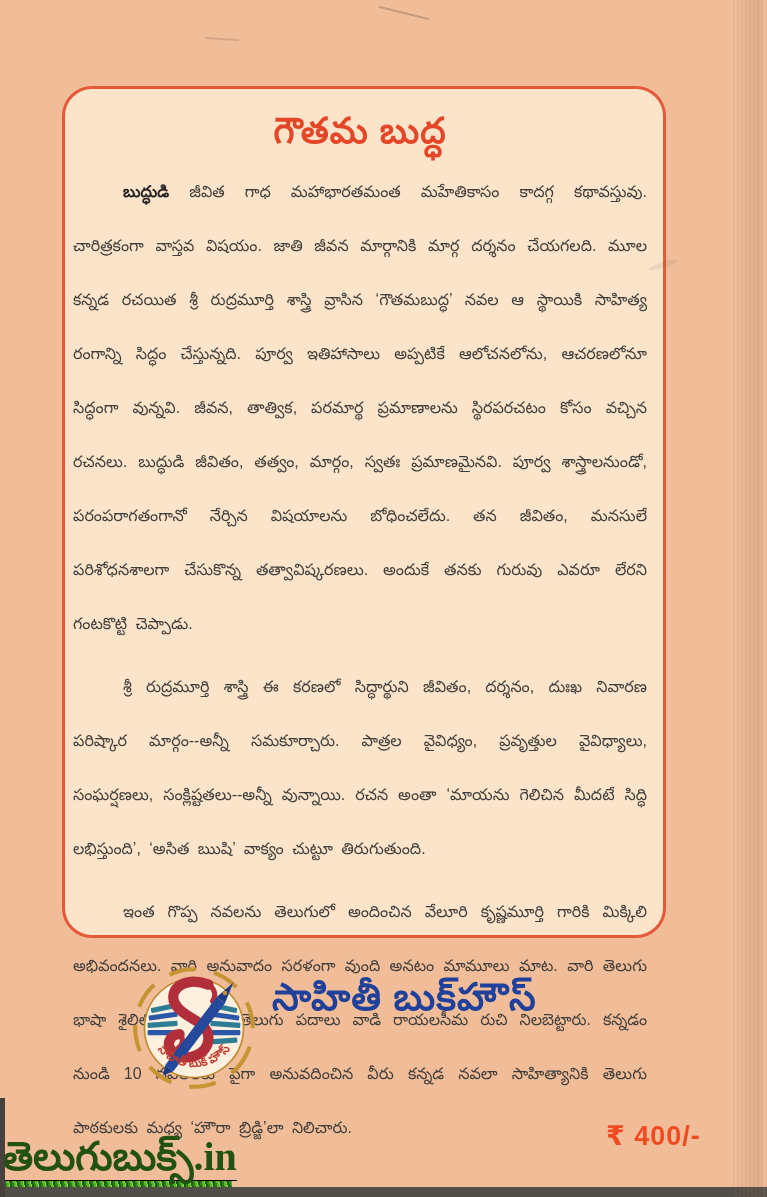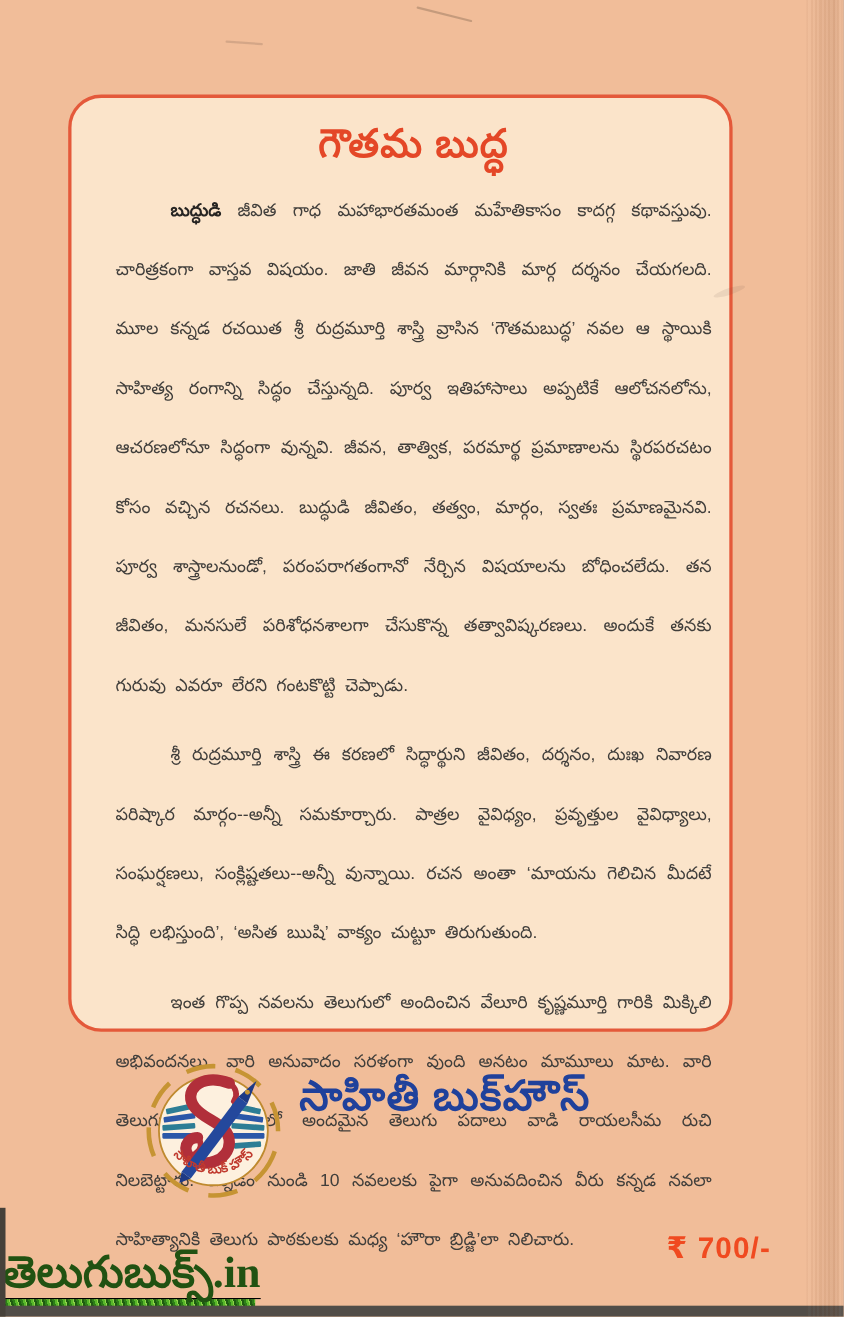--- a/index.html
+++ b/index.html
@@ -30,21 +30,21 @@
   .scratch.s3{left:648px;top:262px;width:30px;height:6px;transform:rotate(-18deg);opacity:.18;border-radius:50%;}
 
   
   .panel{
     position:absolute;left:62px;top:86px;
     width:604px;height:852px;
     box-sizing:border-box;
     background:#fbe4ca;
     border:3px solid #e4593a;
     border-radius:30px;
-    padding:12px 16px 0 40px;
+    padding:12px 16px 0 8px;
   }
   .panel h1{
     margin:6px 0 10px 0;
     text-align:center;
     font-size:36px;line-height:48px;
     font-weight:bold;
     color:#e44727;
     letter-spacing:1px;
   }
   .para{
@@ -171,21 +171,21 @@
       <text font-size="11.5" font-weight="bold" fill="#c03a2e">
         <textPath href="#logo-arc" startOffset="50%" text-anchor="middle">సాహితీ బుక్ హౌస్</textPath>
       </text>
     </svg>
 
     <div class="pub-text">
       <div class="pub-name">సాహితీ బుక్‌హౌస్</div>
     </div>
   </div>
 
-  <div class="price">₹ 700/-</div>
+  <div class="price">₹ 400/-</div>
 
   <div class="watermark">
     <span class="wm-text">తెలుగుబుక్స్.in</span>
     <div class="grass"></div>
   </div>
 
   <div class="bottom-bar"></div>
   <div class="left-strip"></div>
   <div class="right-crease"></div>
   <div class="scratch s1"></div>

